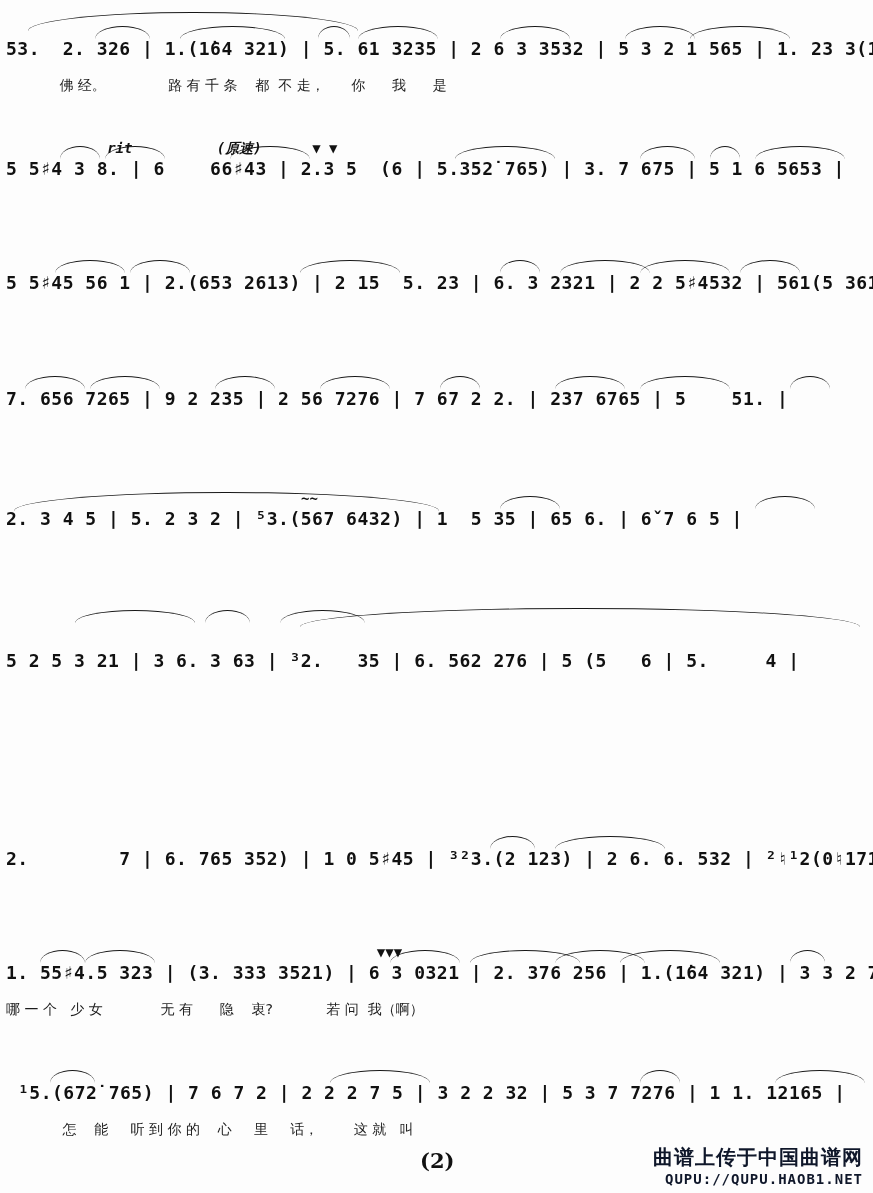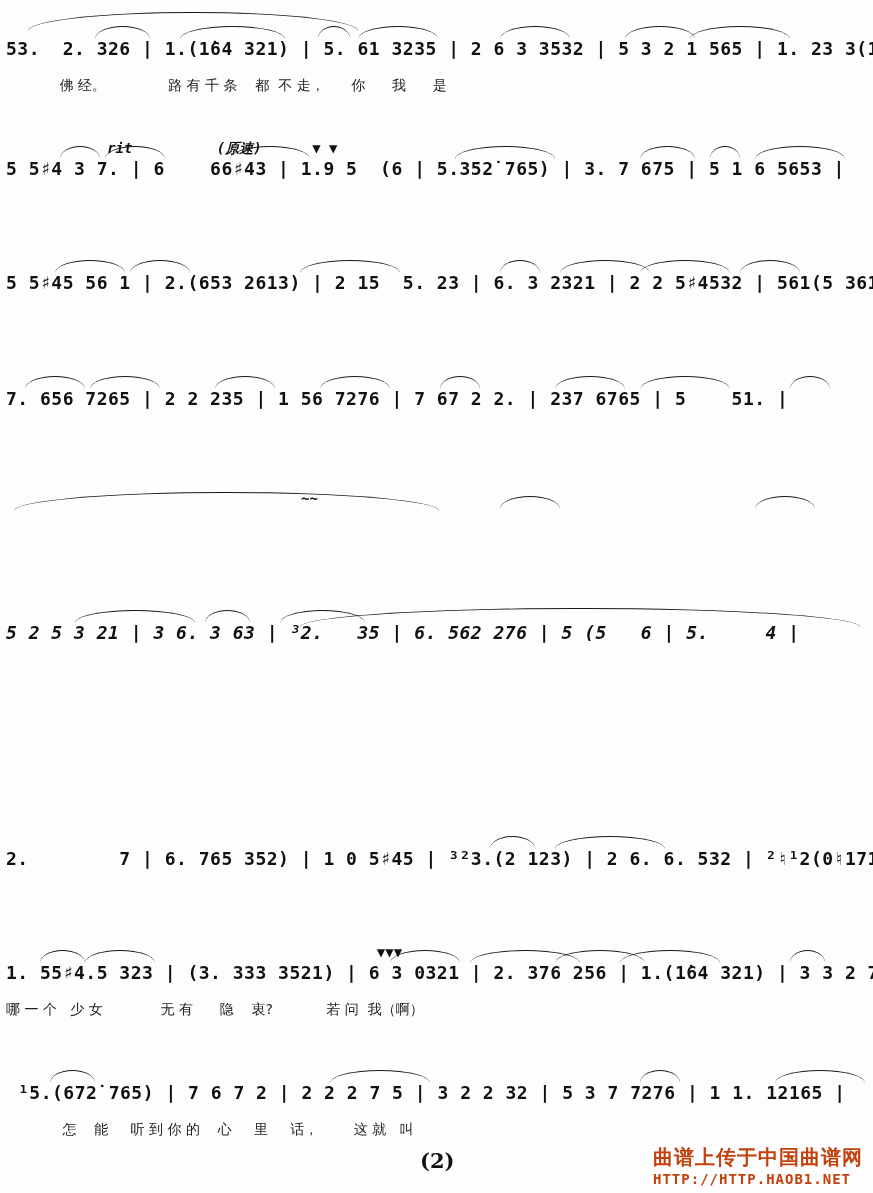--- a/index.html
+++ b/index.html
@@ -27,21 +27,21 @@
     position:absolute;height:12px;
     border-top:1.7px solid #161616;
     border-radius:50% 50% 0 0 / 100% 100% 0 0;
   }
   .arc.big{height:18px;}
   .page-number{
     position:absolute;left:420px;top:1148px;font-size:21px;font-weight:bold;
     font-family:"DejaVu Serif","Liberation Serif",serif;color:#111;
   }
   .credit{
-    position:absolute;right:10px;bottom:6px;color:#c2410c;
+    position:absolute;right:10px;bottom:6px;text-align:right;color:#0f172a;
   }
   .credit-cn{font-size:20px;font-weight:bold;letter-spacing:1px;}
   .credit-url{
     font-size:14px;font-weight:bold;letter-spacing:1px;
     font-family:"DejaVu Sans Mono","Liberation Mono",monospace;
   }
 </style>
 </head>
 <body>
 
@@ -103,38 +103,39 @@
 
   <div id="lines">
   <div class="line" style="top: 20px;">
     <div class="above"></div>
     <div class="notes">53.  2. 326 | 1.(1̇64 321) | 5. 61 3235 | 2 6 3 3532 | 5 3 2 1 565 | 1. 23 3(123) |</div>
     <div class="lyrics">            佛 经。              路 有 千 条    都  不 走，      你      我      是</div>
   </div>
 
   <div class="line" style="top: 140px;">
     <div class="above">            rit          (原速)      ▼ ▼</div>
-    <div class="notes">5 5♯4 3 7. | 6    66♯43 | 1.9 5  (6 | 5.352̇ 765) | 3. 7 675 | 5 1 6 5653 |</div>
+    <div class="notes">5 5♯4 3 8. | 6    66♯43 | 2.3 5  (6 | 5.352̇ 765) | 3. 7 675 | 5 1 6 5653 |</div>
   </div>
 
   <div class="line" style="top: 254px;">
     <div class="above"></div>
     <div class="notes">5 5♯45 56 1 | 2.(653 2613) | 2 15  5. 23 | 6. 3 2321 | 2 2 5♯4532 | 561(5 361) |</div>
   </div>
 
   <div class="line" style="top: 370px;">
     <div class="above"></div>
-    <div class="notes">7. 656 7265 | 2 2 235 | 1 56 7276 | 7 67 2 2. | 237 6765 | 5    51. |</div>
+    <div class="notes">7. 656 7265 | 9 2 235 | 2 56 7276 | 7 67 2 2. | 237 6765 | 5    51. |</div>
   </div>
 
   <div class="line" style="top: 490px;">
     <div class="above">                                   ~~</div>
+    <div class="notes">2. 3 4 5 | 5. 2 3 2 | ⁵3.(567 6432) | 1  5 35 | 65 6. | 6ˇ7 6 5 |</div>
   </div>
 
-  <div class="line" style="top: 604px; font-style: italic;">
+  <div class="line" style="top: 632px;">
     <div class="above"></div>
     <div class="notes">5 2 5 3 21 | 3 6. 3 63 | ³2.   35 | 6. 562 276 | 5 (5   6 | 5.     4 |</div>
   </div>
 
   <div class="line" style="top: 724px;">
     <div class="above"></div>
     <div class="lyrics"></div>
   </div>
 
   <div class="line" style="top: 830px;">
@@ -152,16 +153,16 @@
     <div class="above"></div>
     <div class="notes">¹5.(672̇ 765) | 7 6 7 2 | 2 2 2 7 5 | 3 2 2 32 | 5 3 7 7276 | 1 1. 12165 |</div>
     <div class="lyrics">          怎    能     听 到 你 的    心     里     话，        这 就   叫</div>
   </div>
 </div>
 
   <div class="page-number">(2)</div>
 
   <div class="credit">
     <div class="credit-cn">曲谱上传于中国曲谱网</div>
-    <div class="credit-url">HTTP://HTTP.HAOB1.NET</div>
+    <div class="credit-url">QUPU://QUPU.HAOB1.NET</div>
   </div>
 
 </div>
 
 </body></html>

